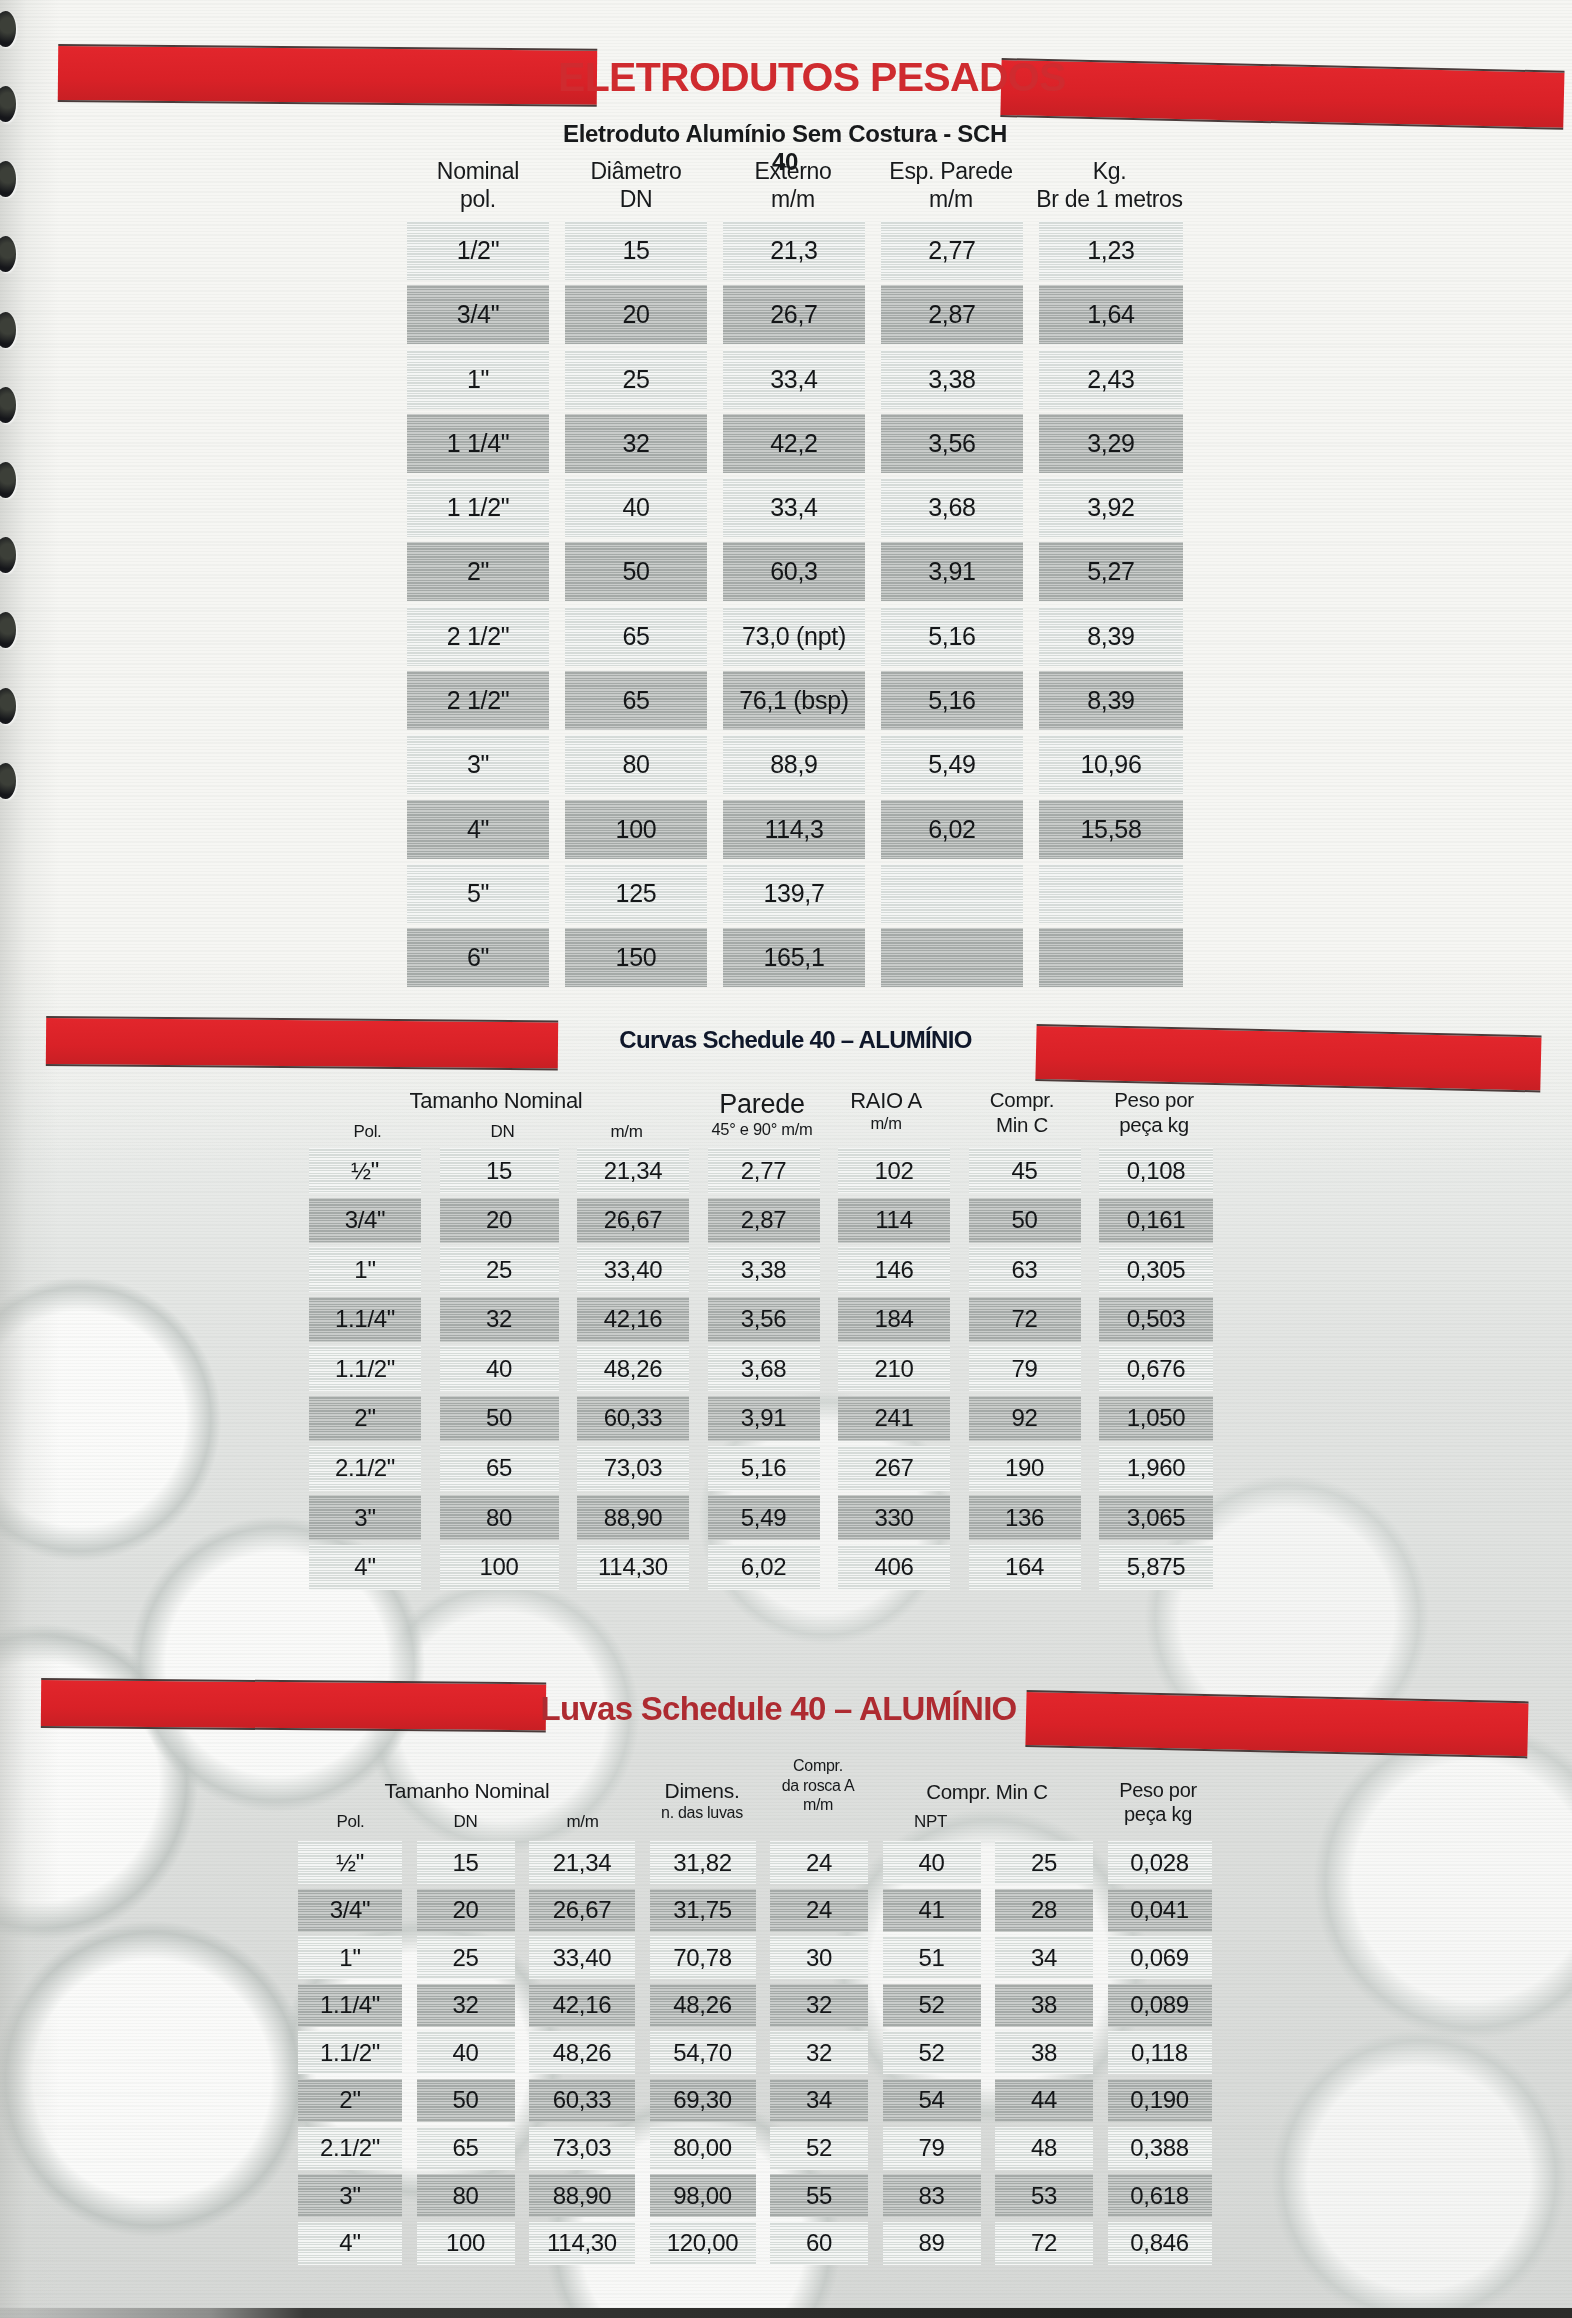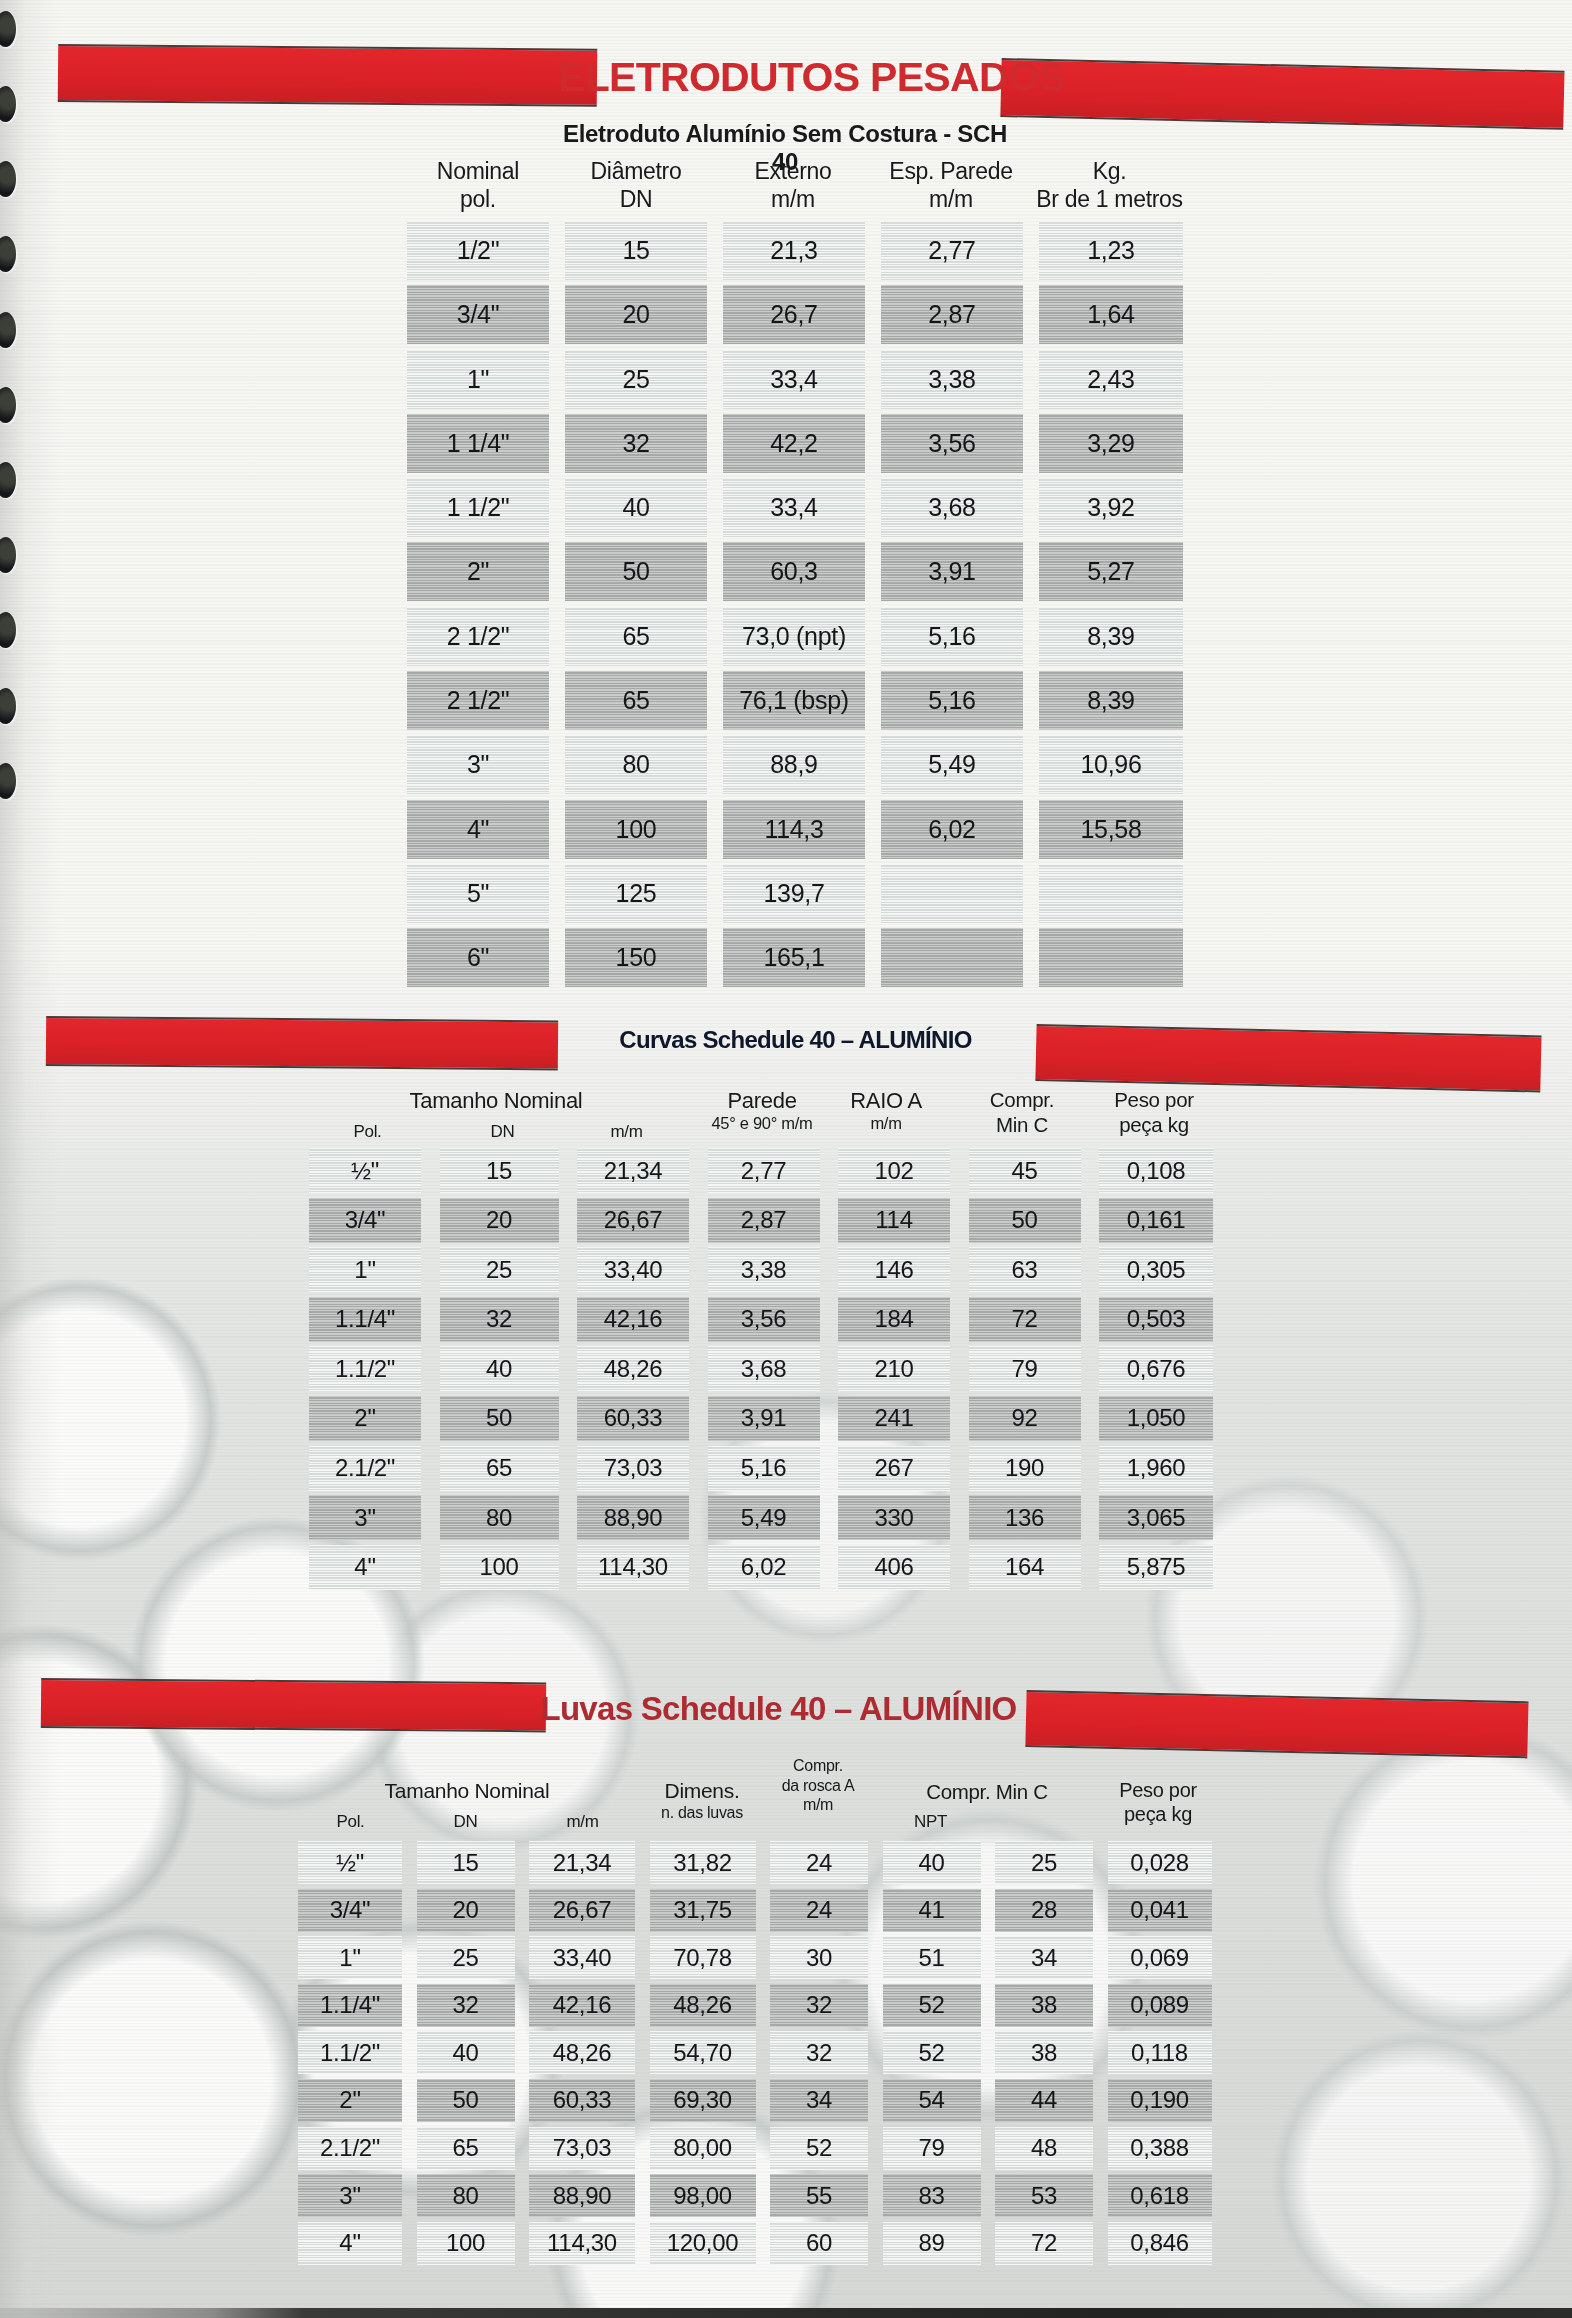--- a/index.html
+++ b/index.html
@@ -209,21 +209,21 @@
 
   <div class="bar left" style="left:46px;  top:1016px; width:512px; height:46px"></div>
   <div class="bar right" style="left:1036px;top:1024px; width:505px; height:53px"></div>
   <h2 class="sec-title" style="left:535px; top:1026px; width:521px; font-size:24px; color:#0f172a">Curvas Schedule 40 – ALUMÍNIO</h2>
 
   <div class="th" style="left:397px; top:1088px; width:198px; font-size:22px">Tamanho Nominal</div>
   <div class="th" style="left:328px; top:1122px; width:79px; font-size:17px">Pol.</div>
   <div class="th" style="left:463px; top:1122px; width:79px; font-size:17px">DN</div>
   <div class="th" style="left:587px; top:1122px; width:79px; font-size:17px">m/m</div>
   <div class="th" style="left:683px; top:1088px; width:158px">
-    <span style="font-size:22px">Parede</span>
+    <span style="font-size:27px">Parede</span>
     <span style="font-size:16.5px">45° e 90° m/m</span>
   </div>
   <div class="th" style="left:820px; top:1088px; width:132px">
     <span style="font-size:22px">RAIO A</span>
     <span style="font-size:16.5px">m/m</span>
   </div>
   <div class="th" style="left:956px; top:1088px; width:132px">
     <span style="font-size:20.5px">Compr.</span>
     <span style="font-size:20.5px">Min C</span>
   </div>

